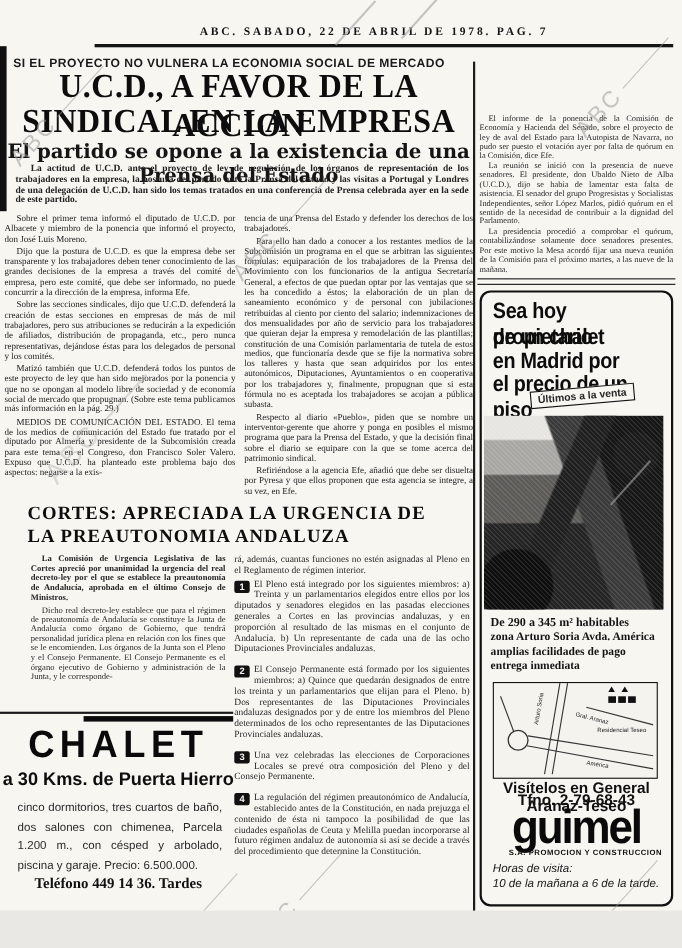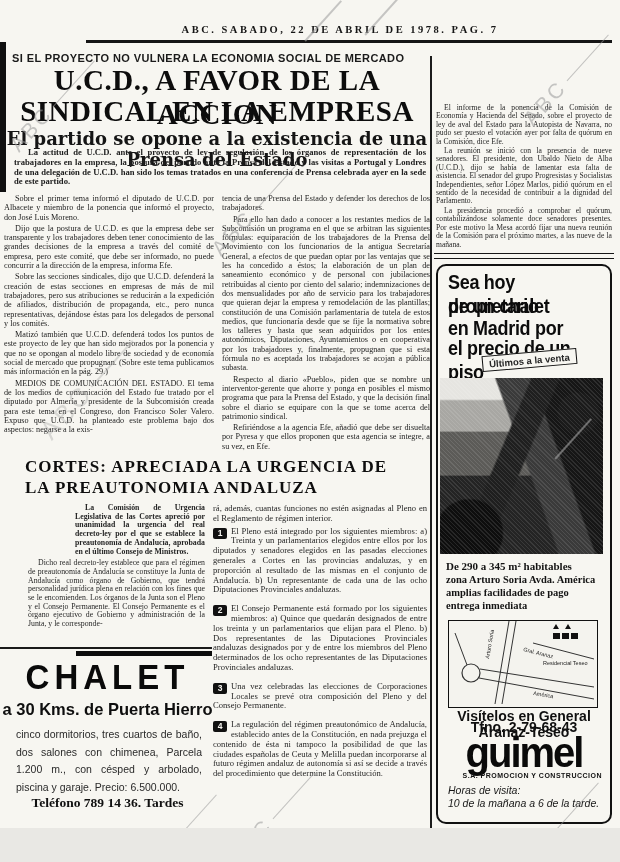--- a/index.html
+++ b/index.html
@@ -65,21 +65,21 @@
   .tagline{position:absolute;left:0;top:506px;width:164px;text-align:right;
            font-family:"Liberation Sans",sans-serif;font-weight:bold;font-size:7px;
            letter-spacing:.5px;color:#111;}
   .hours{position:absolute;left:10px;font-family:"Liberation Sans",sans-serif;
          font-style:italic;font-size:10.5px;color:#161616;}
   
   .chead{left:25px;width:405px;font-weight:bold;font-size:17px;
          letter-spacing:1px;color:#0e0e0e;}
   .ccol1{left:28px;top:504px;width:177px;height:142px;font-size:7.8px;line-height:8.7px;}
   .ccol1 p{margin:0 0 3px;text-indent:10px;}
-  .ccol1 .bold{font-weight:bold;margin-left:47px;}
+  .ccol1 .bold{font-weight:bold;}
   .ccol2{left:213px;top:504px;width:214px;height:352px;font-size:8.6px;line-height:9.8px;}
   .ccol2 p{margin:0 0 3px;text-indent:10px;}
   .c-item{margin:0 0 9px;}
   .numbox{float:left;width:14px;height:11px;background:#111;color:#f7f6f1;
           font-family:"Liberation Sans",sans-serif;font-weight:bold;font-size:8.5px;
           text-align:center;line-height:11px;margin:1px 4px 0 0;border-radius:2px;}
   
   .ch-rule1{left:0;top:647px;width:212px;height:1.5px;background:#1a1a1a;}
   .ch-bar{left:76px;top:651px;width:136px;height:5px;background:#0c0c0c;}
   .ch-title{left:0;top:658px;width:215px;text-align:center;font-family:"Liberation Sans",sans-serif;
@@ -205,21 +205,21 @@
       <span class="numbox">4</span>
       <span>La regulación del régimen preautonómico de Andalucía, establecido antes de la Constitución, en nada prejuzga el contenido de ésta ni tampoco la posibilidad de que las ciudades españolas de Ceuta y Melilla puedan incorporarse al futuro régimen andaluz de autonomía si así se decide a través del procedimiento que determine la Constitución.</span>
     </div>
   </div>
 
   <div class="abs ch-rule1"></div>
   <div class="abs ch-bar"></div>
   <div class="abs ch-title">CHALET</div>
   <div class="abs ch-sub">a 30 Kms. de Puerta Hierro</div>
   <div class="abs ch-body">cinco dormitorios, tres cuartos de baño, dos salones con chimenea, Parcela 1.200 m., con césped y arbolado, piscina y garaje. Precio: 6.500.000.</div>
-  <div class="abs ch-phone">Teléfono 789 14 36. Tardes</div>
+  <div class="abs ch-phone">Teléfono 449 14 36. Tardes</div>
 
   <div class="wm" style="left:-6px;top:92px;">ABC</div>
   <div class="wm" style="left:508px;top:66px;">ABC</div>
   <div class="wm" style="left:196px;top:196px;">ABC</div>
   <div class="wm faint" style="left:24px;top:372px;">ABC</div>
   <div class="wm" style="left:214px;top:804px;">ABC</div>
   <div class="wm" style="left:116px;top:826px;">ABC</div>
   <div class="wm" style="left:498px;top:814px;">ABC</div>
   <div class="slash" style="left:296px;top:20px;"></div>
   <div class="slash" style="left:356px;top:14px;"></div>

